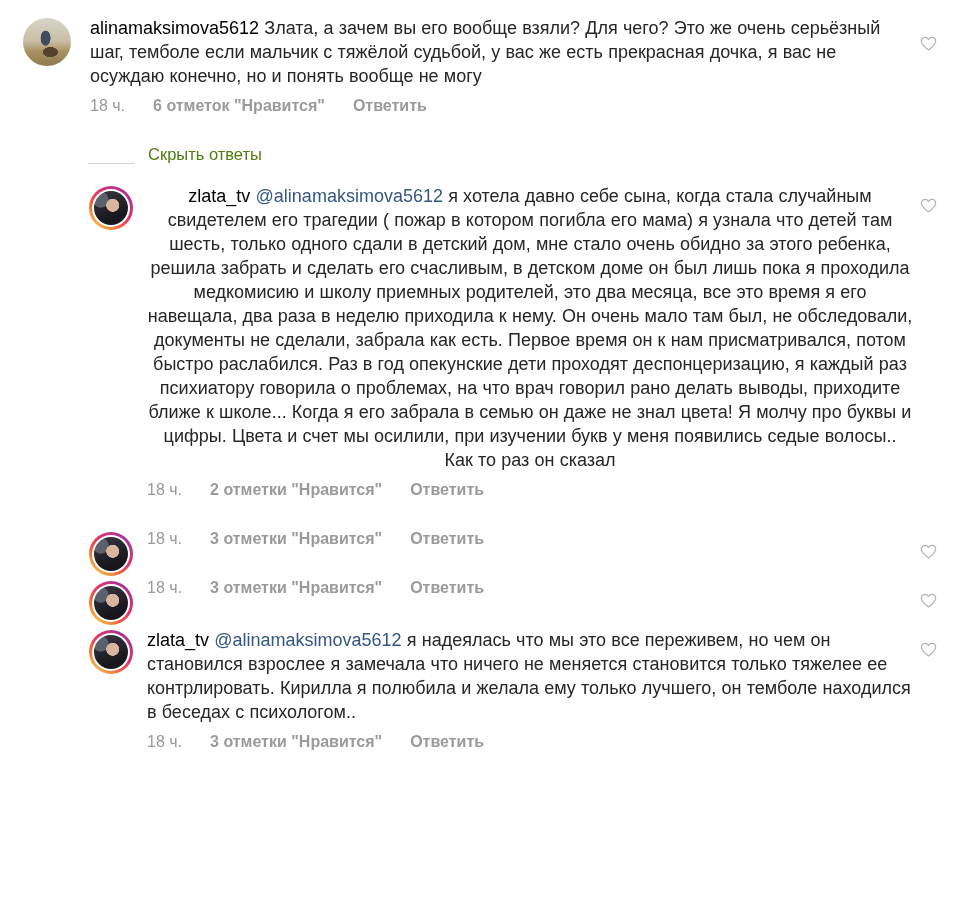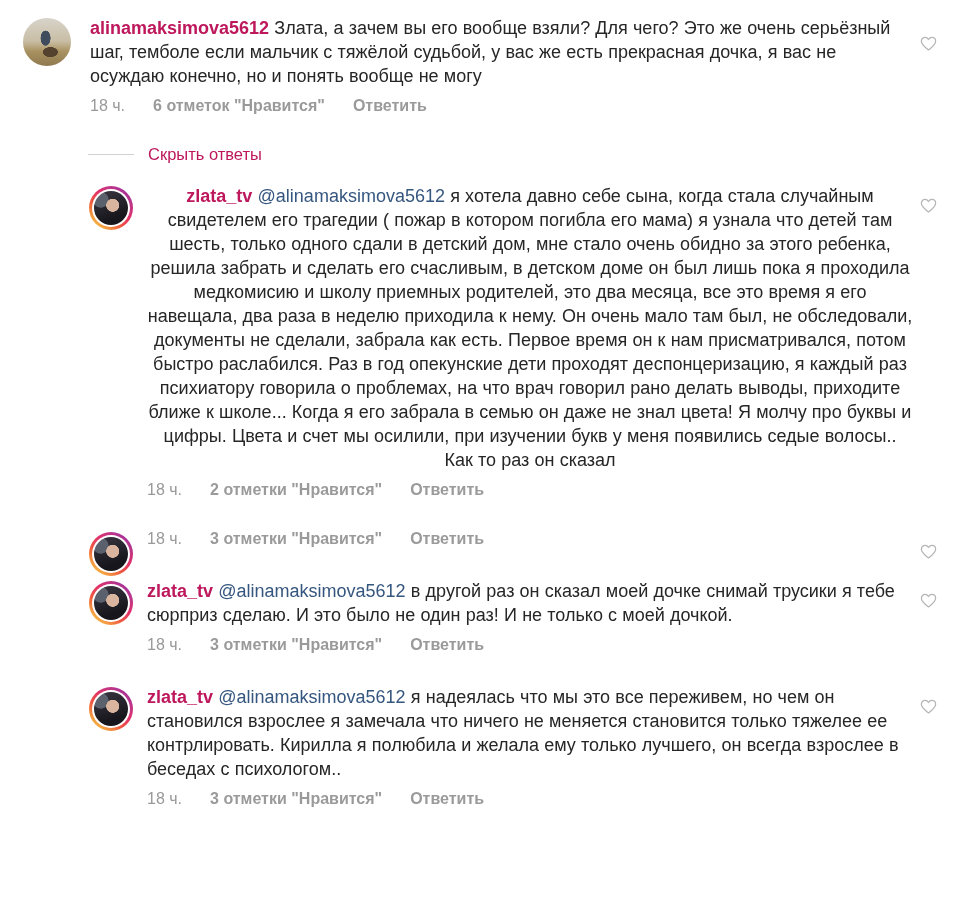--- a/index.html
+++ b/index.html
@@ -4,34 +4,34 @@
 <style>
   html,body{margin:0;padding:0;}
   body{
     width:960px;height:904px;overflow:hidden;background:#ffffff;
     font-family:"Liberation Sans",sans-serif;
     -webkit-font-smoothing:antialiased;
   }
   .thread{position:relative;width:960px;padding-top:16px;box-sizing:border-box;}
   .comment{position:relative;}
   .content{font-size:18px;line-height:24px;color:#262626;word-spacing:0.2px;}
-  .username{font-weight:700;color:#be185d;}
+  .username{font-weight:400;color:#000000;}
   .mention{color:#35567f;}
   .main .content{margin-left:90px;width:806px;}
   .main .avatar-main{
     position:absolute;left:23px;top:2px;width:48px;height:48px;border-radius:50%;
     background:
       radial-gradient(ellipse 8px 12px at 47% 42%, #3f4c5e 0 60%, rgba(63,76,94,0) 65%),
       radial-gradient(ellipse 12px 8px at 57% 71%, #54422e 0 60%, rgba(84,66,46,0) 65%),
       linear-gradient(180deg,#d8d4cb 0%,#c9beA5 48%,#a8915f 70%,#8f7950 100%);
   }
   .meta{display:flex;gap:28px;margin-top:9px;font-size:16px;color:#999999;}
   .meta .likes,.meta .reply-btn{font-weight:600;color:#9a9a9a;}
   .main .meta{margin-left:90px;}
-  .hide-replies{display:flex;align-items:center;margin:30px 0 0 88px;color:#be185d;font-size:16.5px;cursor:pointer;}
+  .hide-replies{display:flex;align-items:flex-end;margin:30px 0 0 88px;color:#4d7c0f;font-size:16.5px;cursor:pointer;}
   .hide-replies .line{width:46px;height:1px;background:#d2d2d2;margin-right:14px;}
   .reply{margin-top:31px;}
   #replies .reply:first-child{margin-top:20px;text-align:center;}
   .reply .content{margin-left:147px;width:766px;}
   .reply .meta{margin-left:147px;}
   .story-ring{
     position:absolute;left:89px;top:2px;width:44px;height:44px;border-radius:50%;
     background:linear-gradient(40deg,#f7c944 8%,#ee583f 38%,#e1306c 58%,#c13584 74%,#9b2fa0 92%);
     display:flex;align-items:center;justify-content:center;
   }
@@ -103,38 +103,37 @@
         <path d="M12 20.1C7.4 16.8 3 13.4 3 9.2 3 6.4 5.1 4.3 7.7 4.3c1.8 0 3.3 1 4.3 2.6 1-1.6 2.5-2.6 4.3-2.6 2.6 0 4.7 2.1 4.7 4.9 0 4.2-4.4 7.6-9 10.9z"></path>
       </svg>
     </div>
 
     <div class="comment reply">
       <div class="story-ring">
         <div class="story-gap">
           <div class="story-img"></div>
         </div>
       </div>
-      <div class="content"><span class="username">zlata_tv</span> <span class="mention">@alinamaksimova5612</span> <span>в другой раз он сказал моей дочке снимай трусики я тебе сюрприз сделаю. И это было не один раз! И не только с моей дочкой.</span></div>
       <div class="meta">
         <span class="time">18 ч.</span>
         <span class="likes">3 отметки "Нравится"</span>
         <span class="reply-btn">Ответить</span>
       </div>
       <svg class="heart" viewBox="0 0 24 24" fill="none" stroke="#b5b5b5" stroke-width="1.6" stroke-linejoin="round">
         <path d="M12 20.1C7.4 16.8 3 13.4 3 9.2 3 6.4 5.1 4.3 7.7 4.3c1.8 0 3.3 1 4.3 2.6 1-1.6 2.5-2.6 4.3-2.6 2.6 0 4.7 2.1 4.7 4.9 0 4.2-4.4 7.6-9 10.9z"></path>
       </svg>
     </div>
 
     <div class="comment reply">
       <div class="story-ring">
         <div class="story-gap">
           <div class="story-img"></div>
         </div>
       </div>
-      <div class="content"><span class="username">zlata_tv</span> <span class="mention">@alinamaksimova5612</span> <span>я надеялась что мы это все переживем, но чем он становился взрослее я замечала что ничего не меняется становится только тяжелее ее контрлировать. Кирилла я полюбила и желала ему только лучшего, он всегда взрослее в беседах с психологом..</span></div>
+      <div class="content"><span class="username">zlata_tv</span> <span class="mention">@alinamaksimova5612</span> <span>я надеялась что мы это все переживем, но чем он становился взрослее я замечала что ничего не меняется становится только тяжелее ее контрлировать. Кирилла я полюбила и желала ему только лучшего, он темболе находился в беседах с психологом..</span></div>
       <div class="meta">
         <span class="time">18 ч.</span>
         <span class="likes">3 отметки "Нравится"</span>
         <span class="reply-btn">Ответить</span>
       </div>
       <svg class="heart" viewBox="0 0 24 24" fill="none" stroke="#b5b5b5" stroke-width="1.6" stroke-linejoin="round">
         <path d="M12 20.1C7.4 16.8 3 13.4 3 9.2 3 6.4 5.1 4.3 7.7 4.3c1.8 0 3.3 1 4.3 2.6 1-1.6 2.5-2.6 4.3-2.6 2.6 0 4.7 2.1 4.7 4.9 0 4.2-4.4 7.6-9 10.9z"></path>
       </svg>
     </div>
   </div>

